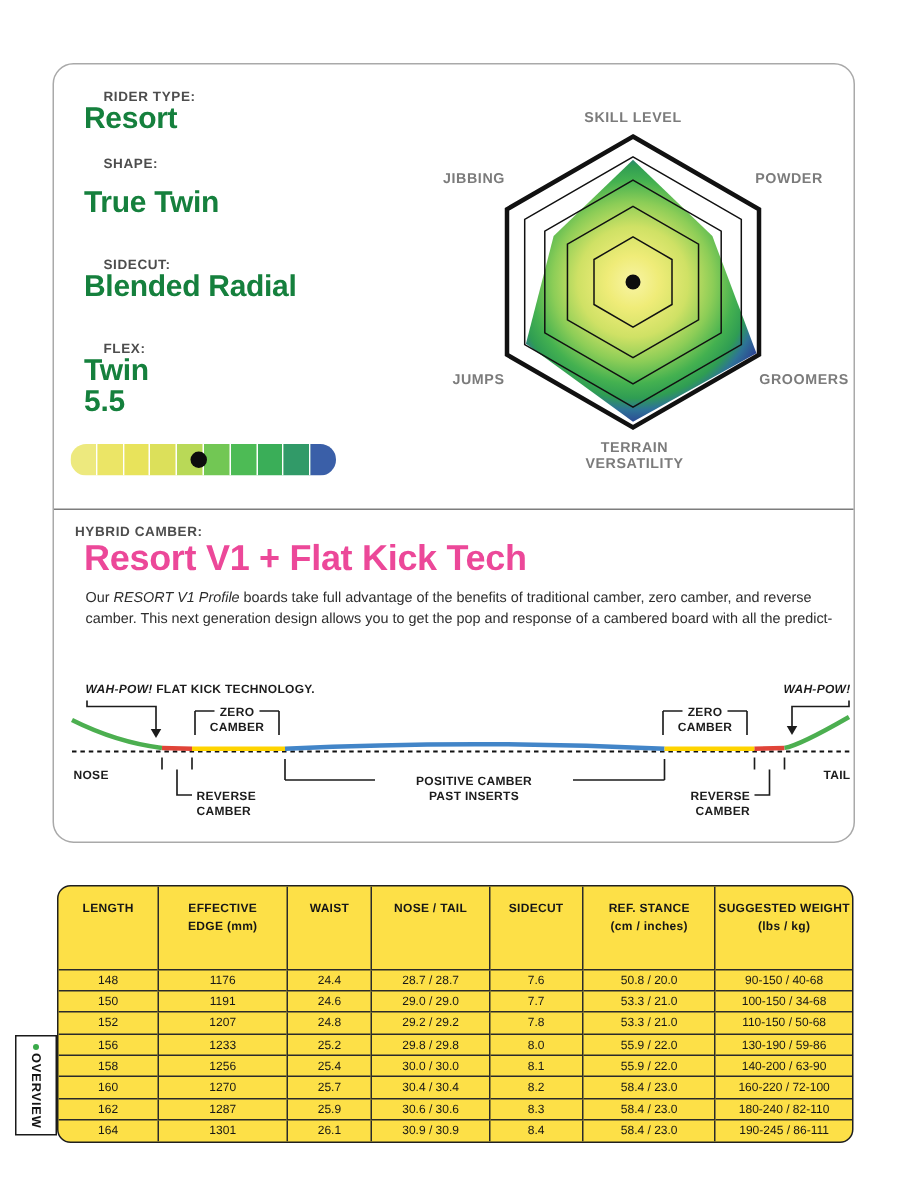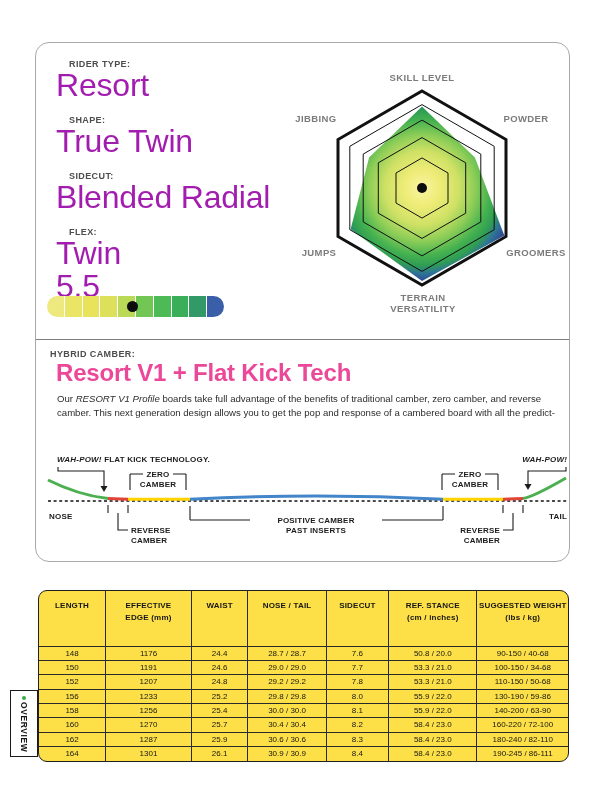--- a/index.html
+++ b/index.html
@@ -2,21 +2,21 @@
 <html><head>
 <meta charset="utf-8">
 <style>
   * { margin:0; padding:0; box-sizing:border-box; }
   html,body { width:600px; height:800px; background:#fff; font-family:"Liberation Sans", sans-serif; position:relative; }
 
   
   .main-card { position:absolute; left:35px; top:42px; width:535px; height:520px;
     border:1.5px solid #a9a9a9; border-radius:14px; background:#fff; }
   .spec-label { position:absolute; left:21px; font-size:9px; font-weight:bold; letter-spacing:.4px; color:#4d4d4d;margin-left:12px; }
-  .spec-value { position:absolute; left:20px; font-size:32px; font-weight:normal; color:#a21caf; line-height:1.04; letter-spacing:-.2px; }
+  .spec-value { position:absolute; left:20px; font-size:20px; font-weight:bold; color:#15803d; line-height:1.04; letter-spacing:-.2px; }
 
   
   .flex-bar { position:absolute; left:11px; top:253px; width:177px; height:21px;
     border-radius:11px; overflow:hidden; display:flex; }
   .flex-bar .seg { flex:1; border-right:1.5px solid #fff; }
   .flex-bar .seg:last-child { border-right:none; }
   .flex-dot { position:absolute; top:258px; width:11px; height:11px; border-radius:50%; background:#0d0d0d; }
 
   .radar-svg { position:absolute; left:249px; top:13px; }
   .radar-label { fill:#7b7b7b; font-size:9.5px; font-weight:bold; letter-spacing:.4px; }
@@ -53,21 +53,21 @@
   .overview-dot { width:4px; height:4px; border-radius:50%; margin-bottom:2px; }
   .overview-text { writing-mode:vertical-rl; font-size:8.5px; font-weight:bold; letter-spacing:.6px; color:#141414; }
 </style>
 </head>
 <body>
 
 <div class="main-card">
 
   <div class="spec-label" style="top:16px">RIDER TYPE:</div>
   <div class="spec-value" style="top:26px">Resort</div>
-  <div class="spec-label" style="top:72px">SHAPE:</div>
+  <div class="spec-label" style="top:61px">SHAPE:</div>
   <div class="spec-value" style="top:82px">True Twin</div>
   <div class="spec-label" style="top:128px">SIDECUT:</div>
   <div class="spec-value" style="top:138px">Blended Radial</div>
   <div class="spec-label" style="top:184px">FLEX:</div>
   <div class="spec-value" style="top:194px">
     <span>Twin</span><br>
     <span>5.5</span>
   </div>
 
   <div class="flex-bar" id="flex-bar">

